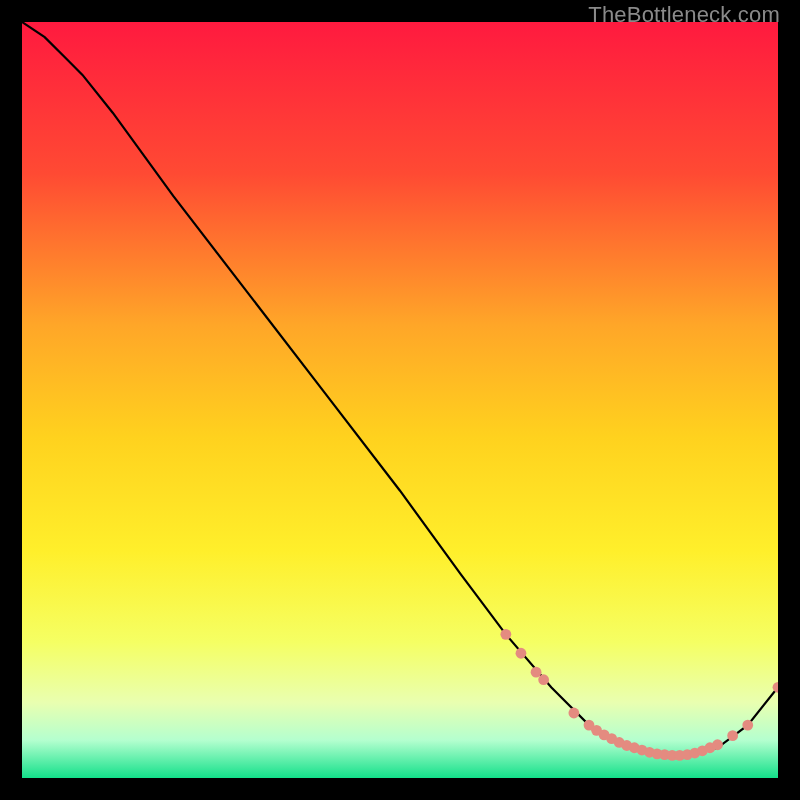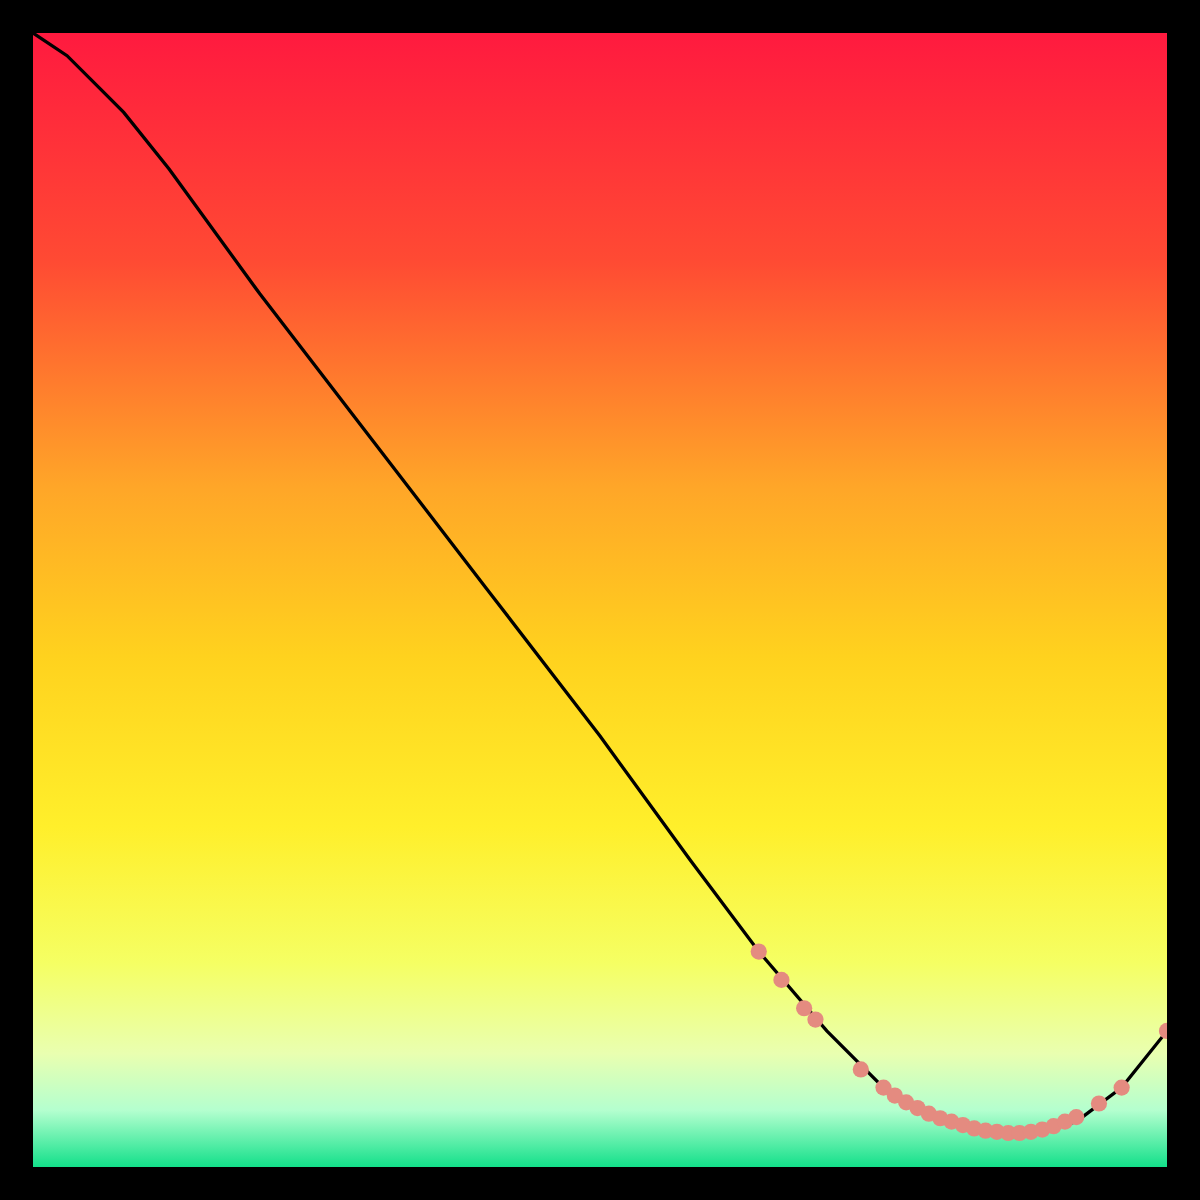--- a/index.html
+++ b/index.html
@@ -31,20 +31,21 @@
     font-size: 22px;
     color: #8a8a8a;
     letter-spacing: 0.2px;
   }
   svg { display: block; }
 </style>
 </head>
 <body>
 
 <div class="frame">
+  <div class="watermark">TheBottleneck.com</div>
 
   <div class="plot">
     <svg id="chart-svg" width="756" height="756" viewBox="0 0 756 756" preserveAspectRatio="none">
       <defs>
         <linearGradient id="bg-grad" x1="0" y1="0" x2="0" y2="1">
             <stop offset="0%" stop-color="#ff1a3f"></stop>
             <stop offset="20%" stop-color="#ff4a33"></stop>
             <stop offset="40%" stop-color="#ffa628"></stop>
             <stop offset="55%" stop-color="#ffd21e"></stop>
             <stop offset="70%" stop-color="#ffef2b"></stop>

